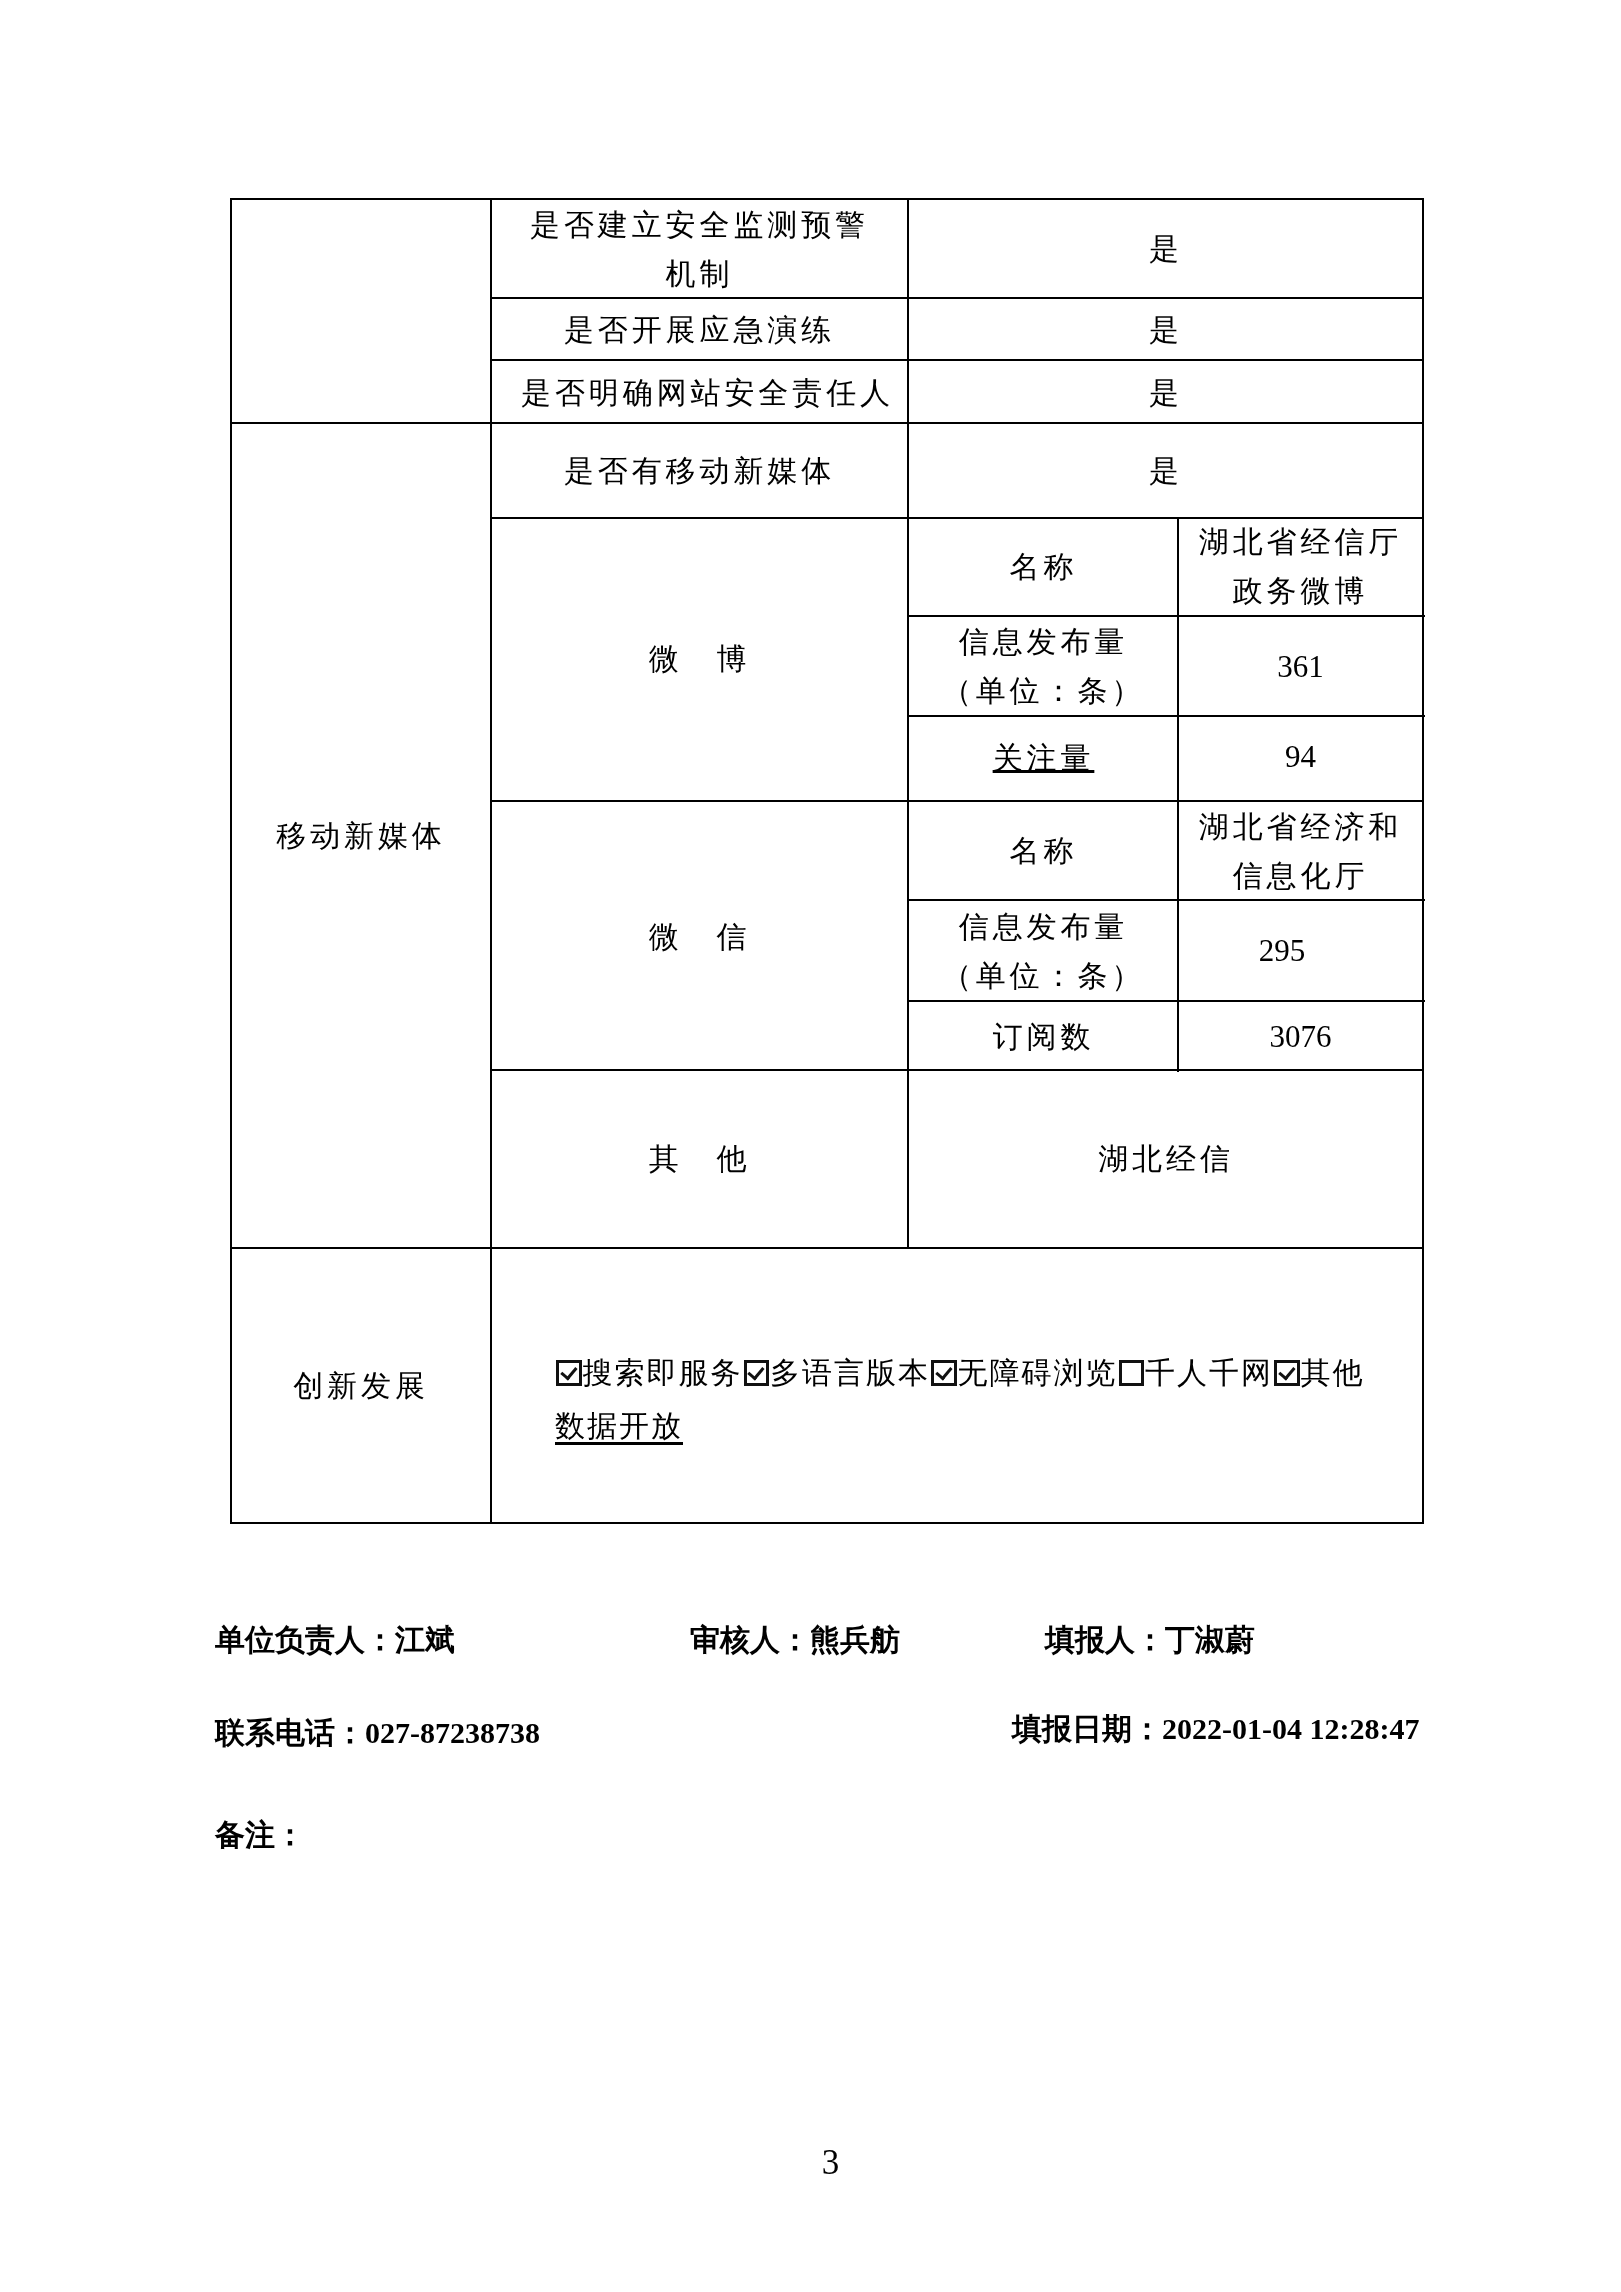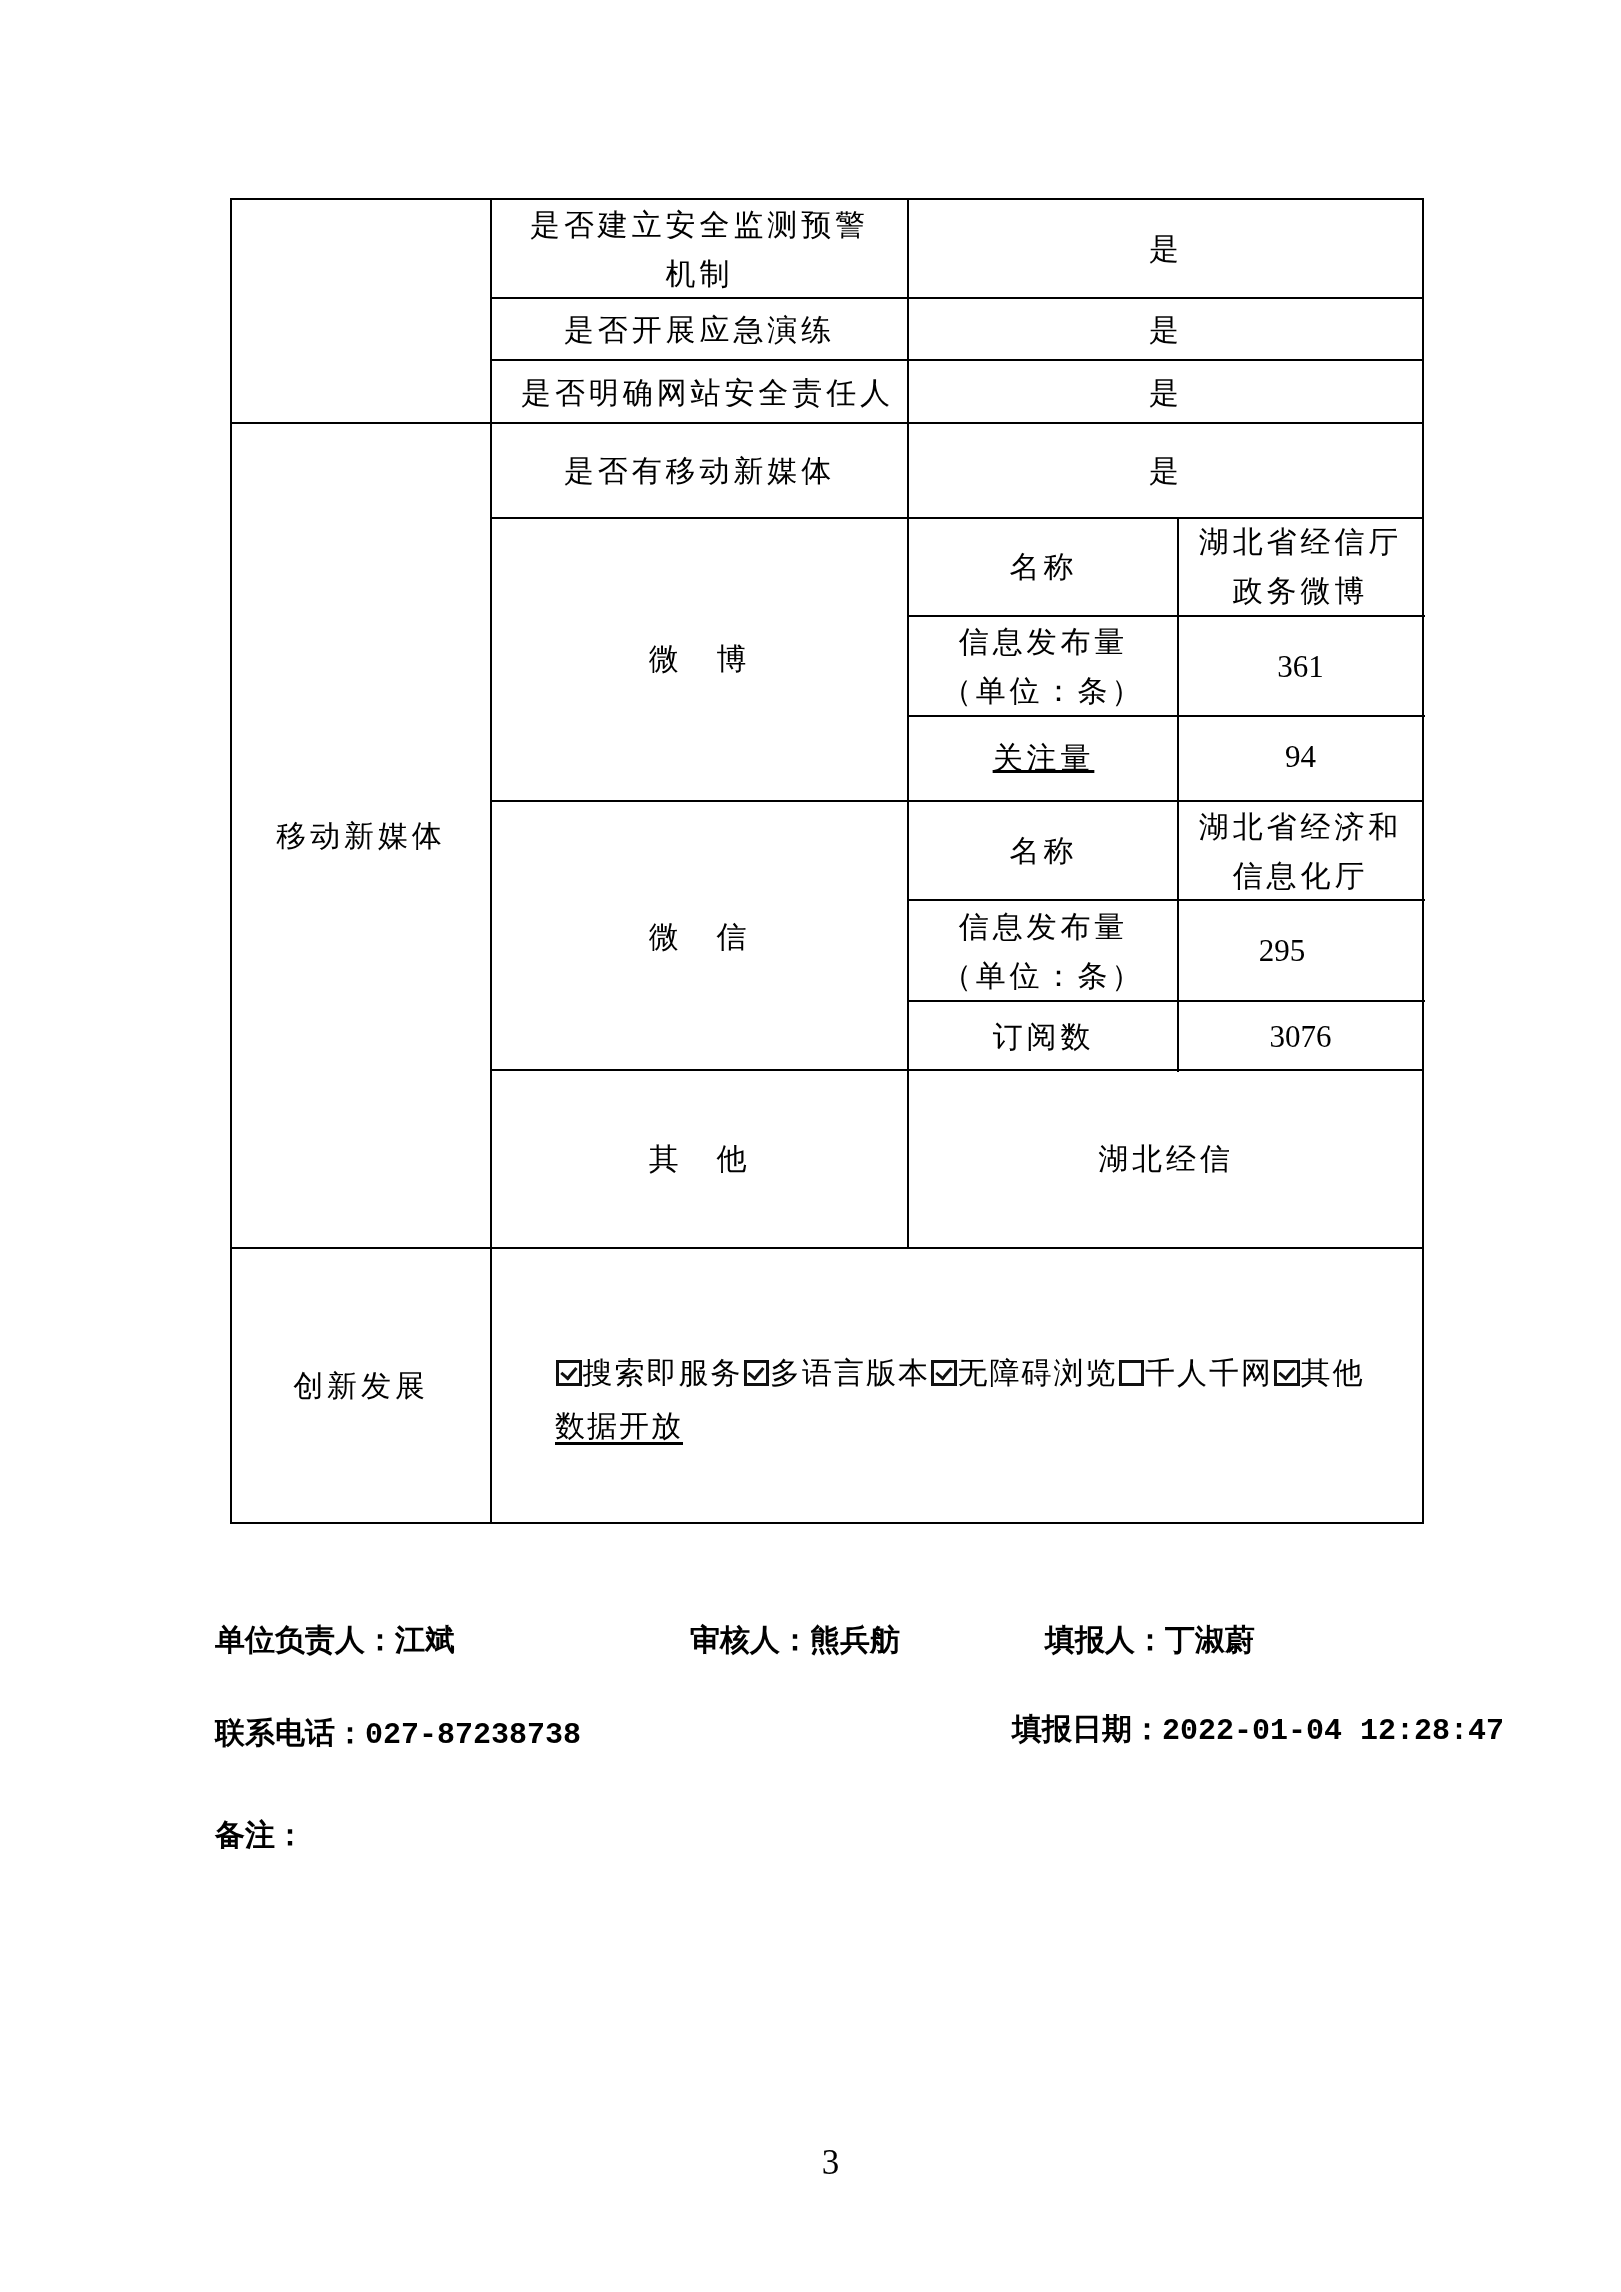--- a/index.html
+++ b/index.html
@@ -11,21 +11,21 @@
   .vl { position:absolute; width:2px; background:#000; }
   .wrap { white-space:pre-line; }
   .num { font-family:"Liberation Serif",serif; font-size:31px; letter-spacing:0; }
   .innov { position:absolute; left:555px; top:1346px; width:863px; font-size:30px; line-height:53px; letter-spacing:2px; }
   .cb { display:inline-block; width:25.5px; height:25.5px; border:3.9px solid #111; box-sizing:border-box; vertical-align:-2.9px;
         position:relative; background:#fff; margin:0 1px; }
   .cb.checked::after { content:""; position:absolute; left:4.9px; top:1px; width:6.9px; height:11.8px;
         border-right:3.9px solid #111; border-bottom:3.9px solid #111; transform:rotate(40deg); }
   .underline { text-decoration:underline; text-underline-offset:5.9px; }
   .foot { position:absolute; font-family:"DejaVu Sans","Liberation Sans",sans-serif; font-weight:bold; font-size:30px; white-space:nowrap; }
-  .footval { font-family:Liberation Mono, monospace; }
+  .footval { font-family:Liberation Serif, serif; }
   .pagenum { position:absolute; left:814px; top:2143px; width:33px; text-align:center; font-family:"Liberation Serif",serif; font-size:35px; }
 </style>
 </head>
 <body>
 
 <div>
 
   <div class="hl" style="left:230px; top:198px; width:1194px;"></div>
   <div class="hl" style="left:490px; top:297px; width:934px;"></div>
   <div class="hl" style="left:490px; top:359px; width:934px;"></div>

